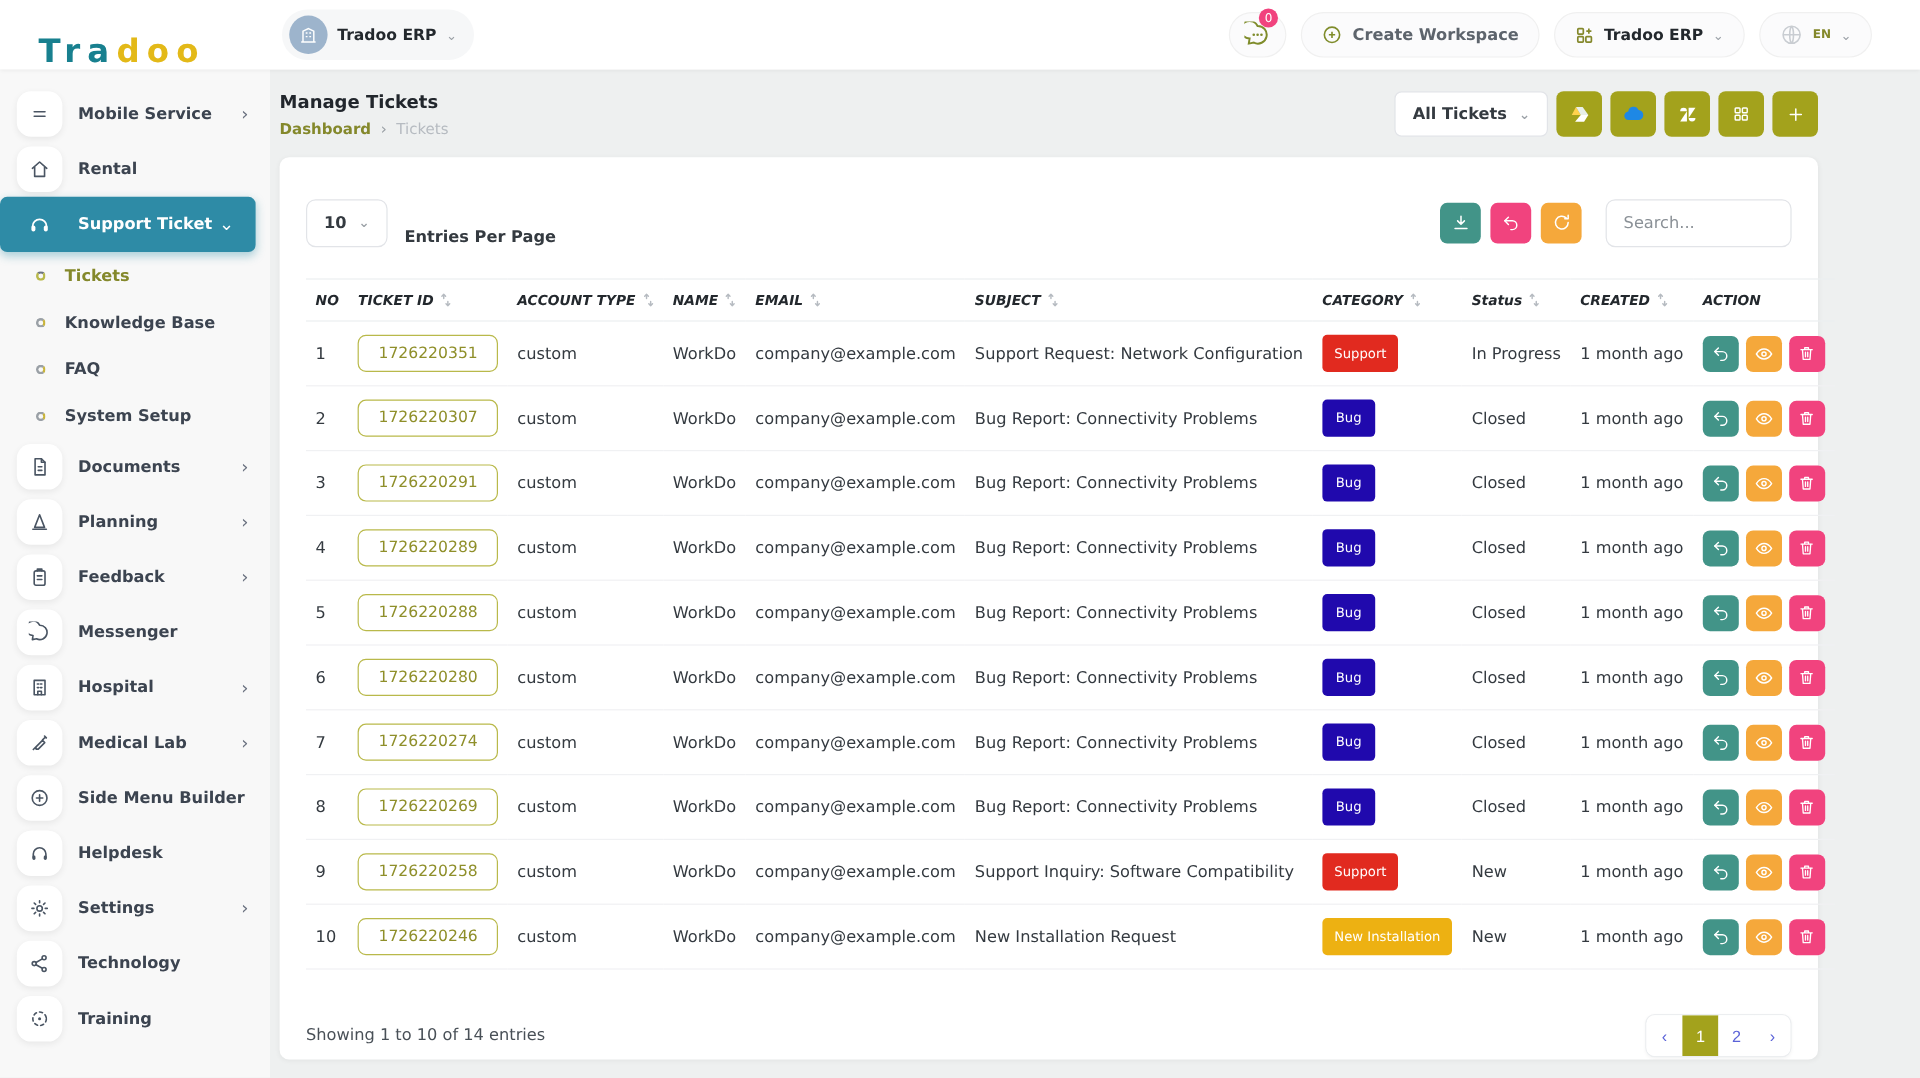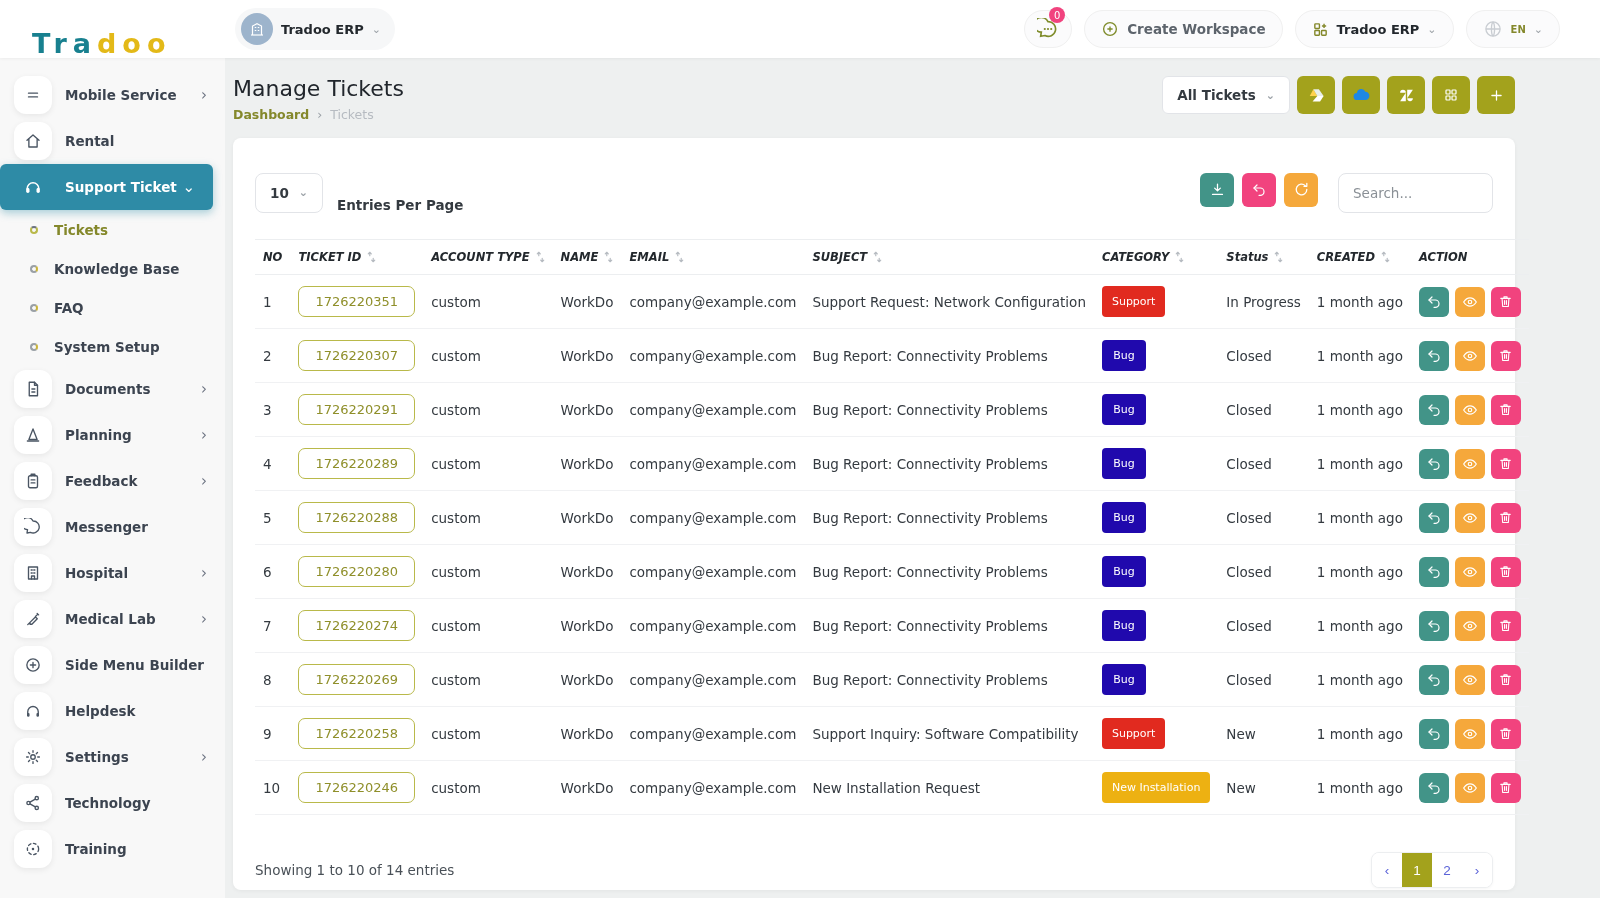--- a/index.html
+++ b/index.html
@@ -46,39 +46,39 @@
   .side-sub { display:flex; align-items:center; height:39px; padding-left:30px; cursor:pointer;
     color:#3c4450; font-size:13.5px; font-weight:700; }
   .sub-bullet { width:8px; height:8px; border:2px solid #9aa0a6; border-radius:50%;
     margin-right:16px; border-right-color:#c9b43a; }
   .side-sub.active { color:#84882b; }
   .side-sub.active .sub-bullet { border-color:#b9b94a; border-top-color:#6b7280; }
 
   
   .main { position:fixed; top:58px; left:225px; width:1320px; height:840px; padding:18px 30px 0 8px; }
   .page-head { display:flex; align-items:flex-start; }
-  .page-title { font-size:22px; font-weight:400; color:#21262c; }
+  .page-title { font-size:15px; font-weight:700; color:#21262c; }
   .breadcrumb { margin-top:6px; font-size:12.5px; display:flex; gap:8px; align-items:center; }
   .bc-link { color:#84882b; font-weight:700; cursor:pointer; }
   .bc-sep { color:#9aa0a6; } .bc-cur { color:#b6bbc1; }
   .head-actions { margin-left:auto; display:flex; gap:7px; align-items:flex-start; }
   .select-like { background:#fff; border:1px solid #e2e4e8; border-radius:6px; height:38px;
     display:flex; align-items:center; gap:10px; padding:0 14px; font-size:13.5px; font-weight:700;
     color:#343a40; cursor:pointer; }
   .sq-btn { width:34px; height:34px; border:none; border-radius:6px; display:flex; align-items:center;
     justify-content:center; cursor:pointer; color:#fff; }
   .sq-btn.olive { background:#a3a21c; }
 
   .card { background:#fff; border-radius:8px; margin-top:16px; padding:22px 22px 16px;
     box-shadow:0 1px 4px rgba(0,0,0,.05); height:752px; position:relative; }
   .controls { display:flex; align-items:center; margin:12px 0 26px; }
   .per-page { border:1px solid #e2e4e8; border-radius:8px; height:40px; display:flex;
     align-items:center; gap:10px; padding:0 14px; font-size:13.5px; font-weight:700; cursor:pointer; }
   .pp-label { font-size:13.5px; font-weight:700; margin-left:14px; color:#343a40;margin-top:25px; }
-  .controls-right { margin-left:auto; display:flex; gap:8px; align-items:flex-start; }
+  .controls-right { margin-left:auto; display:flex; gap:8px; align-items:center; }
   .sq-btn.teal { background:#429488; } .sq-btn.pink { background:#f1437e; }
   .sq-btn.orange { background:#f5a83b; }
   .search-box { width:155px; height:40px; border:1px solid #e2e4e8; border-radius:8px;
     margin-left:12px; padding:0 14px; font-size:13.5px; color:#6c757d;
     font-family:"DejaVu Sans","Liberation Sans",sans-serif; }
   .search-box::placeholder { color:#8a9096; }
 
   table { width:100%; border-collapse:collapse; }
   thead th { font-size:11.5px; font-weight:700; color:#23282d; text-align:left; padding:10px 8px;
     border-top:1px solid #eceef0; border-bottom:1px solid #eceef0; white-space:nowrap;font-style:italic; }

